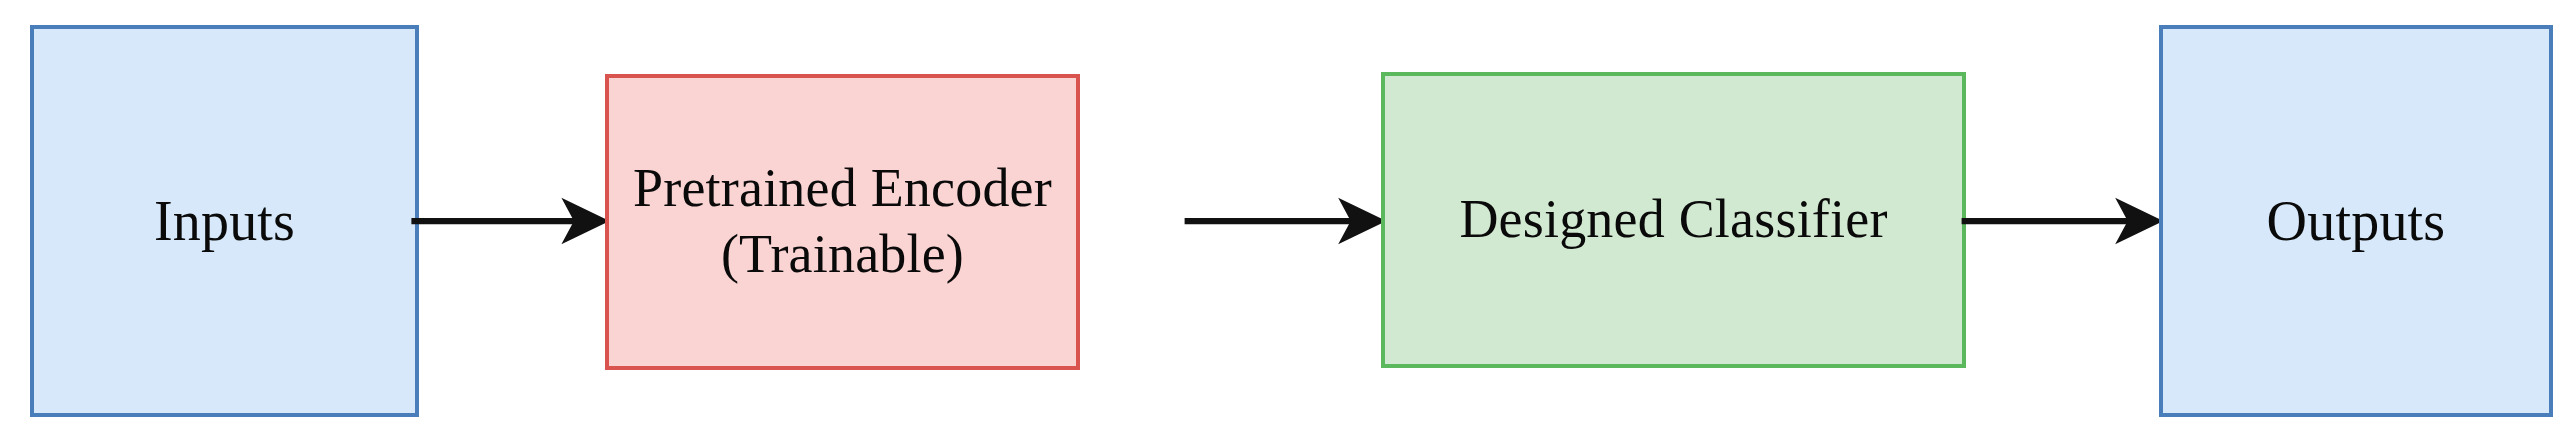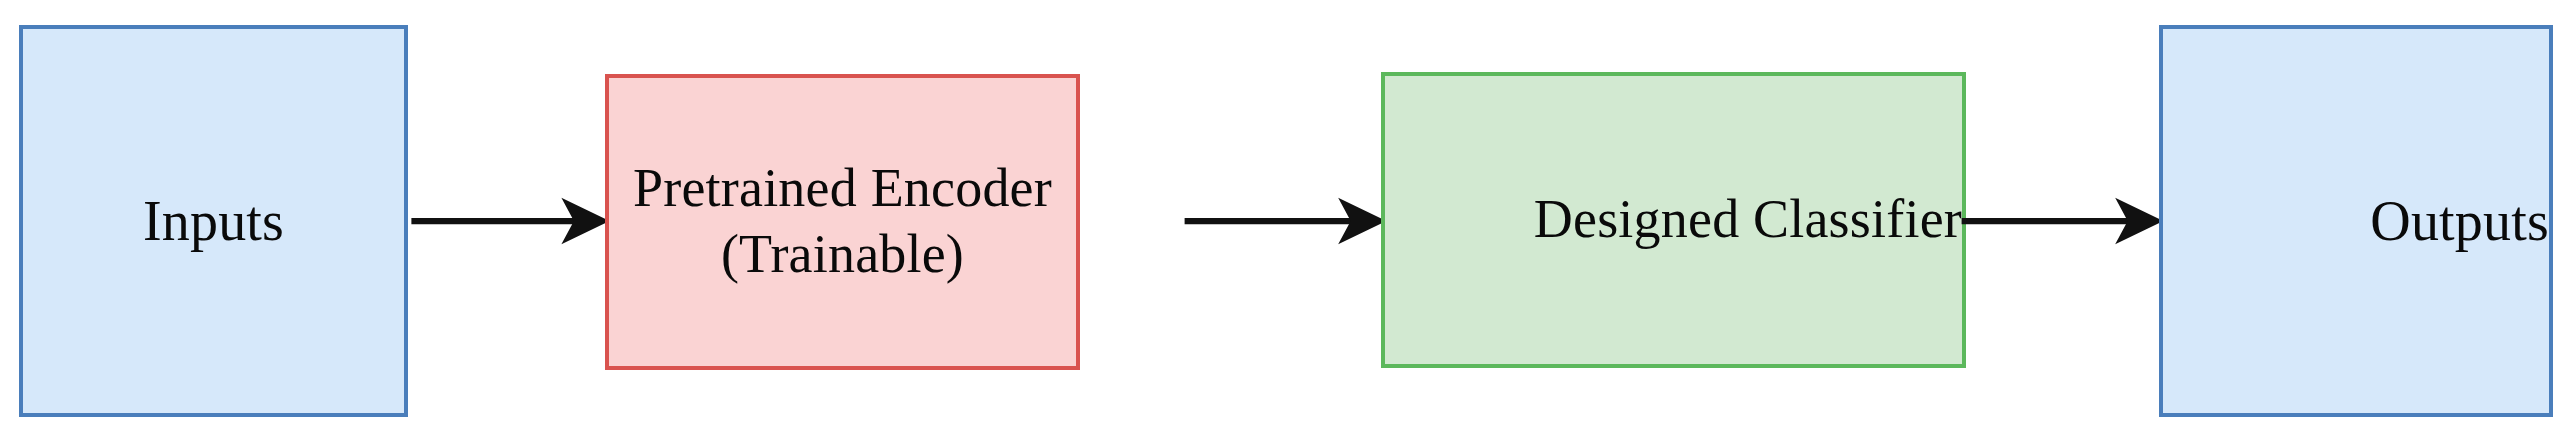--- a/index.html
+++ b/index.html
@@ -29,21 +29,21 @@
   .node .node-label {
     font-family: "Liberation Serif", "DejaVu Serif", serif;
     color: #0a0a0a;
     line-height: 1.22;
     letter-spacing: 0.2px;
     white-space: pre-line;
   }
 
   
   #node-inputs {
-    left: 19px;
+    left: 30px;
     top: 25px;
     width: 389px;
     height: 392px;
     background: #d6e8fa;
     border: 4.5px solid #4a7ebb;
   }
   #node-inputs .node-label { font-size: 56px; }
 
   
   #node-encoder {
@@ -57,33 +57,31 @@
   #node-encoder .node-label { font-size: 54px; }
 
   
   #node-classifier {
     left: 1381px;
     top: 72px;
     width: 585px;
     height: 296px;
     background: #d2e9d1;
     border: 4.5px solid #5cb85c;
-    justify-content: flex-end;
   }
   #node-classifier .node-label { font-size: 54px; }
 
   
   #node-outputs {
     left: 2159px;
     top: 25px;
     width: 394px;
     height: 392px;
     background: #d6e8fa;
     border: 4.5px solid #4a7ebb;
-    justify-content: flex-end;
   }
   #node-outputs .node-label { font-size: 56px; }
 
   
   .arrow {
     position: absolute;
     top: 196px;
     height: 50px;
   }
   .arrow svg { display: block; }

